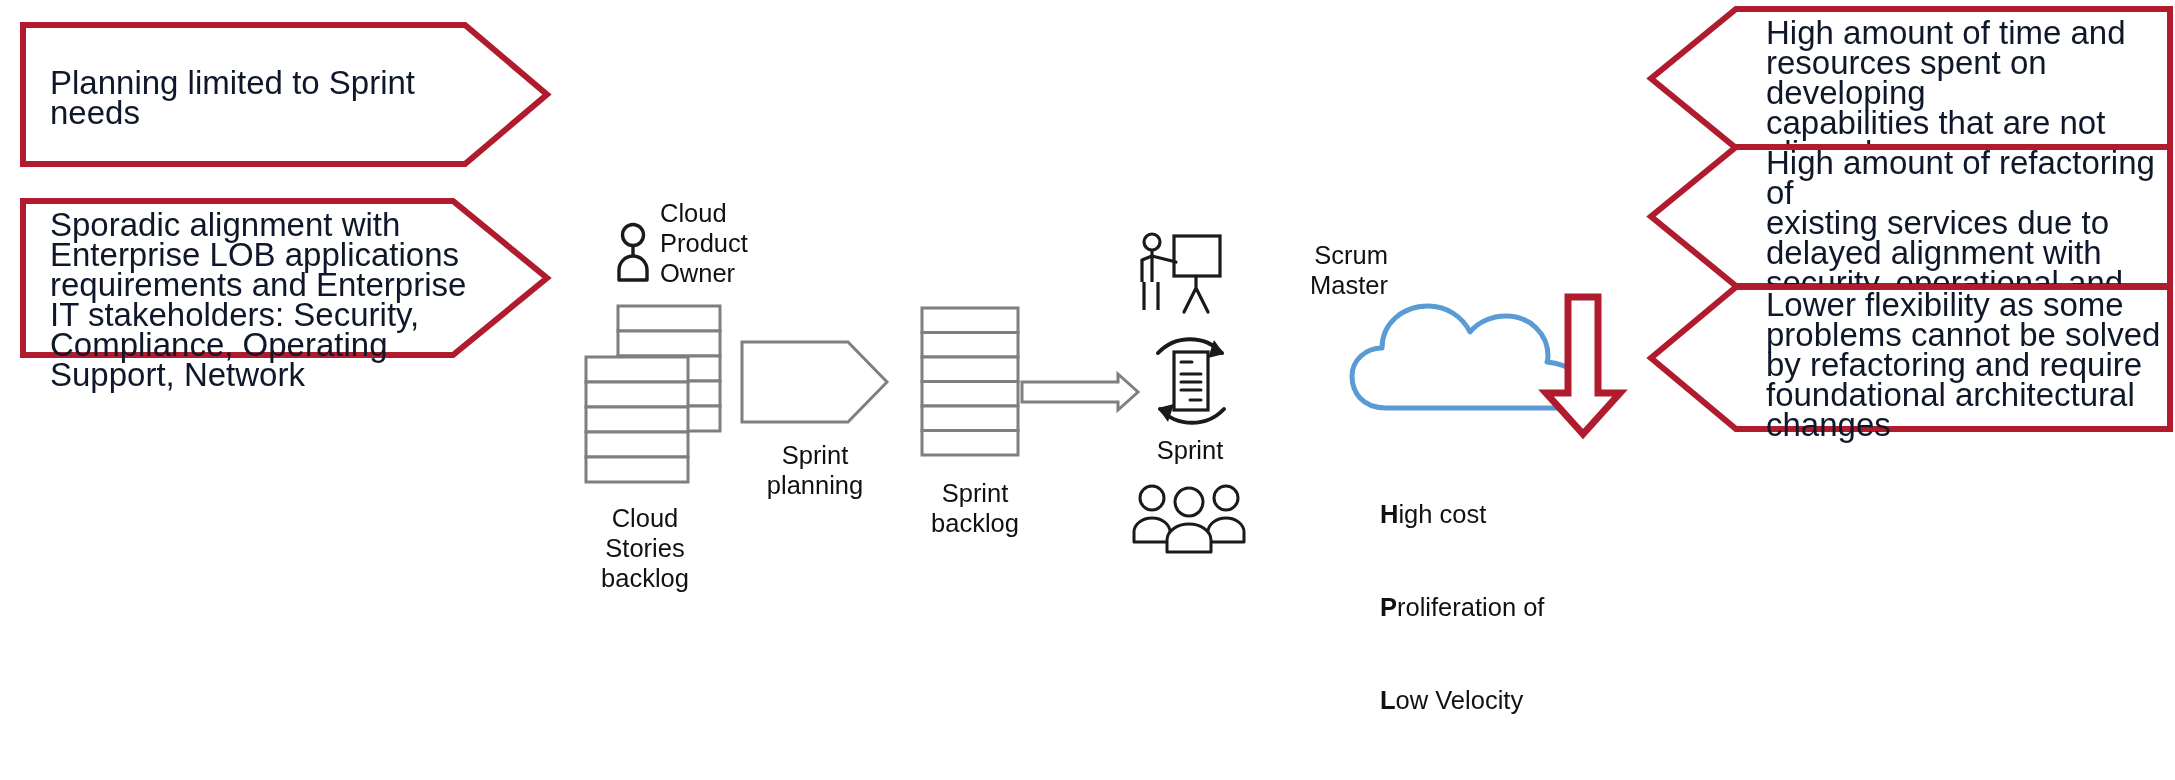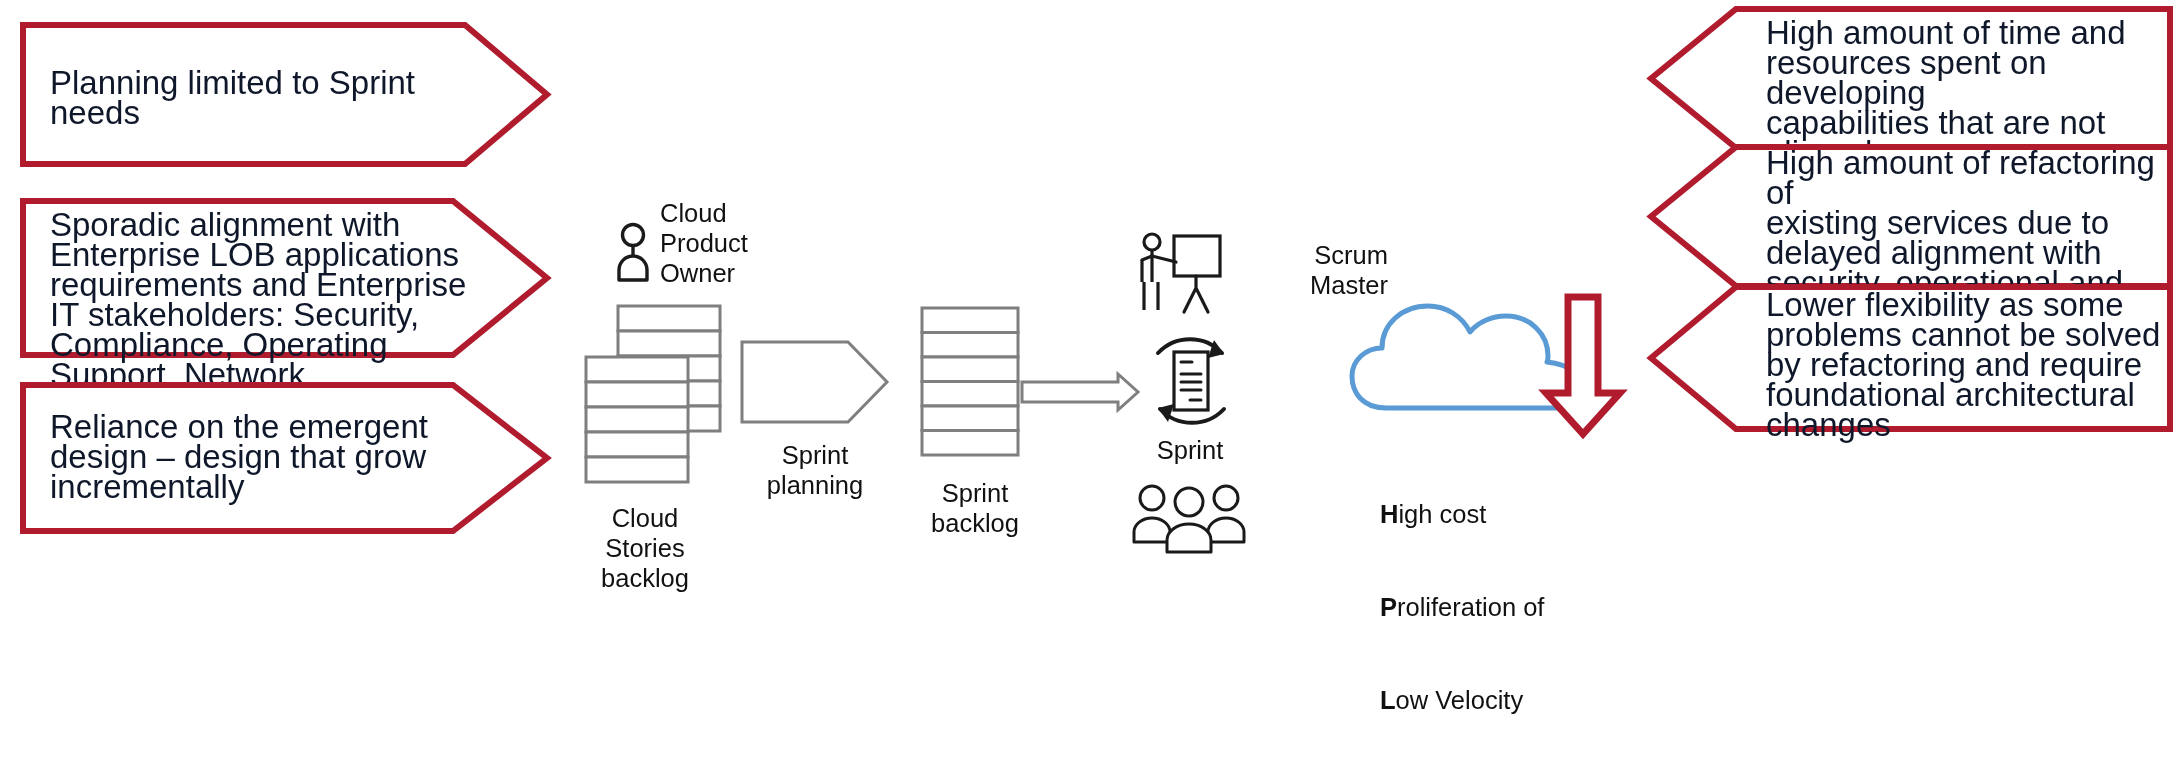--- a/index.html
+++ b/index.html
@@ -73,28 +73,20 @@
       <path d="M3,3 L433,3 L527,80 L433,157 L3,157 Z" fill="#ffffff" stroke="#B01C2E" stroke-width="6" stroke-linejoin="miter"></path>
     </svg>
     <div class="txt" style="top:12px;width:420px;">Sporadic alignment with
 Enterprise LOB applications
 requirements and Enterprise
 IT stakeholders: Security,
 Compliance, Operating
 Support, Network</div>
   </div>
 
-  <div class="chev chev-left" style="left:20px;top:382px;width:530px;height:152px;">
-    <svg width="530" height="152" viewBox="0 0 530 152">
-      <path d="M3,3 L433,3 L527,76 L433,149 L3,149 Z" fill="#ffffff" stroke="#B01C2E" stroke-width="6" stroke-linejoin="miter"></path>
-    </svg>
-    <div class="txt" style="top:30px;width:420px;">Reliance on the emergent
-design – design that grow
-incrementally</div>
-  </div>
 
   <svg class="art" style="left:612px;top:222px;" width="56" height="62" viewBox="0 0 56 62">
     <circle cx="21" cy="13" r="10.5" fill="none" stroke="#1A1A1A" stroke-width="3.4"></circle>
     <path d="M21,23.5 L21,34" fill="none" stroke="#1A1A1A" stroke-width="3.4"></path>
     <path d="M7,58 L7,48 a14,14 0 0,1 28,0 L35,58 Z" fill="none" stroke="#1A1A1A" stroke-width="3.4" stroke-linejoin="round"></path>
   </svg>
   <div class="lbl" style="left:660px;top:198px;width:160px;text-align:left;">Cloud
 Product
 Owner</div>
 

